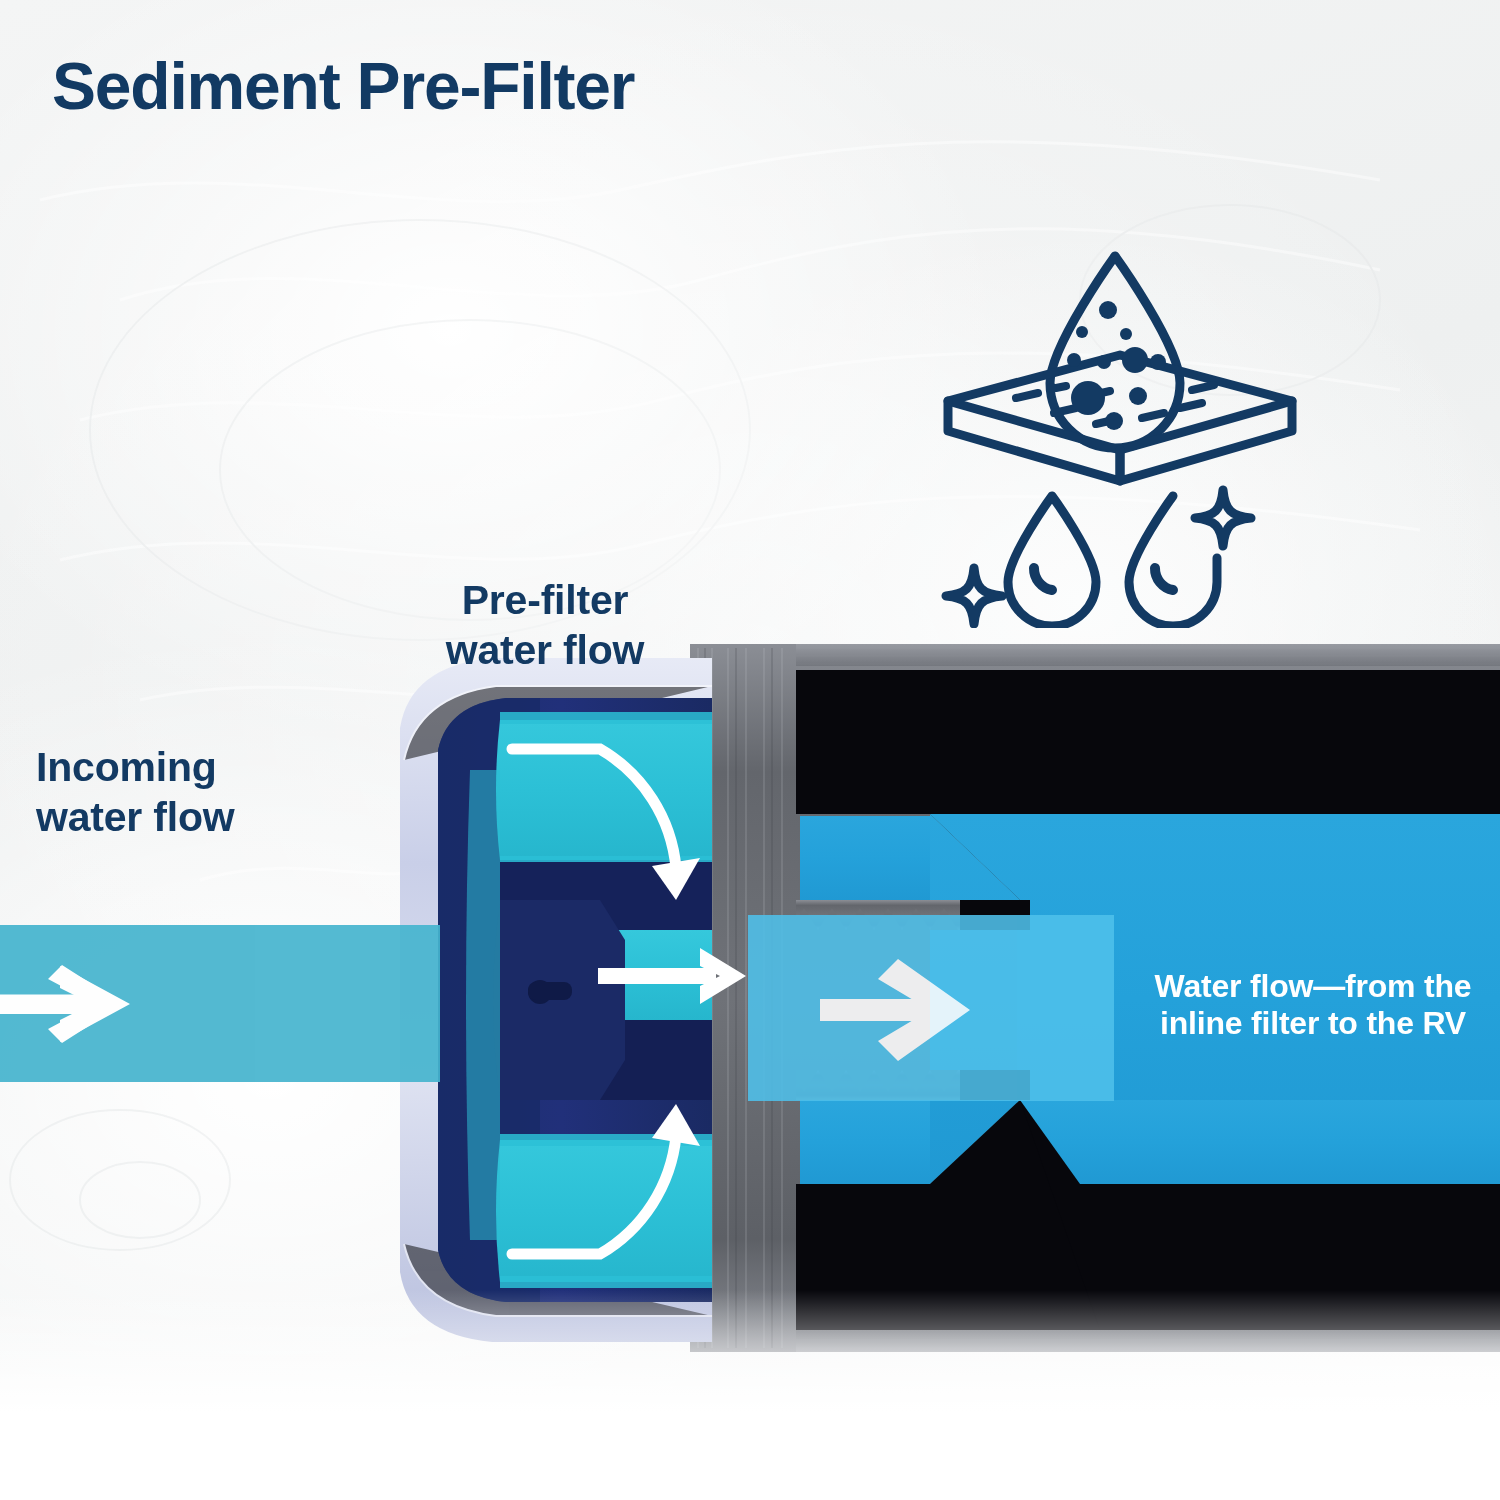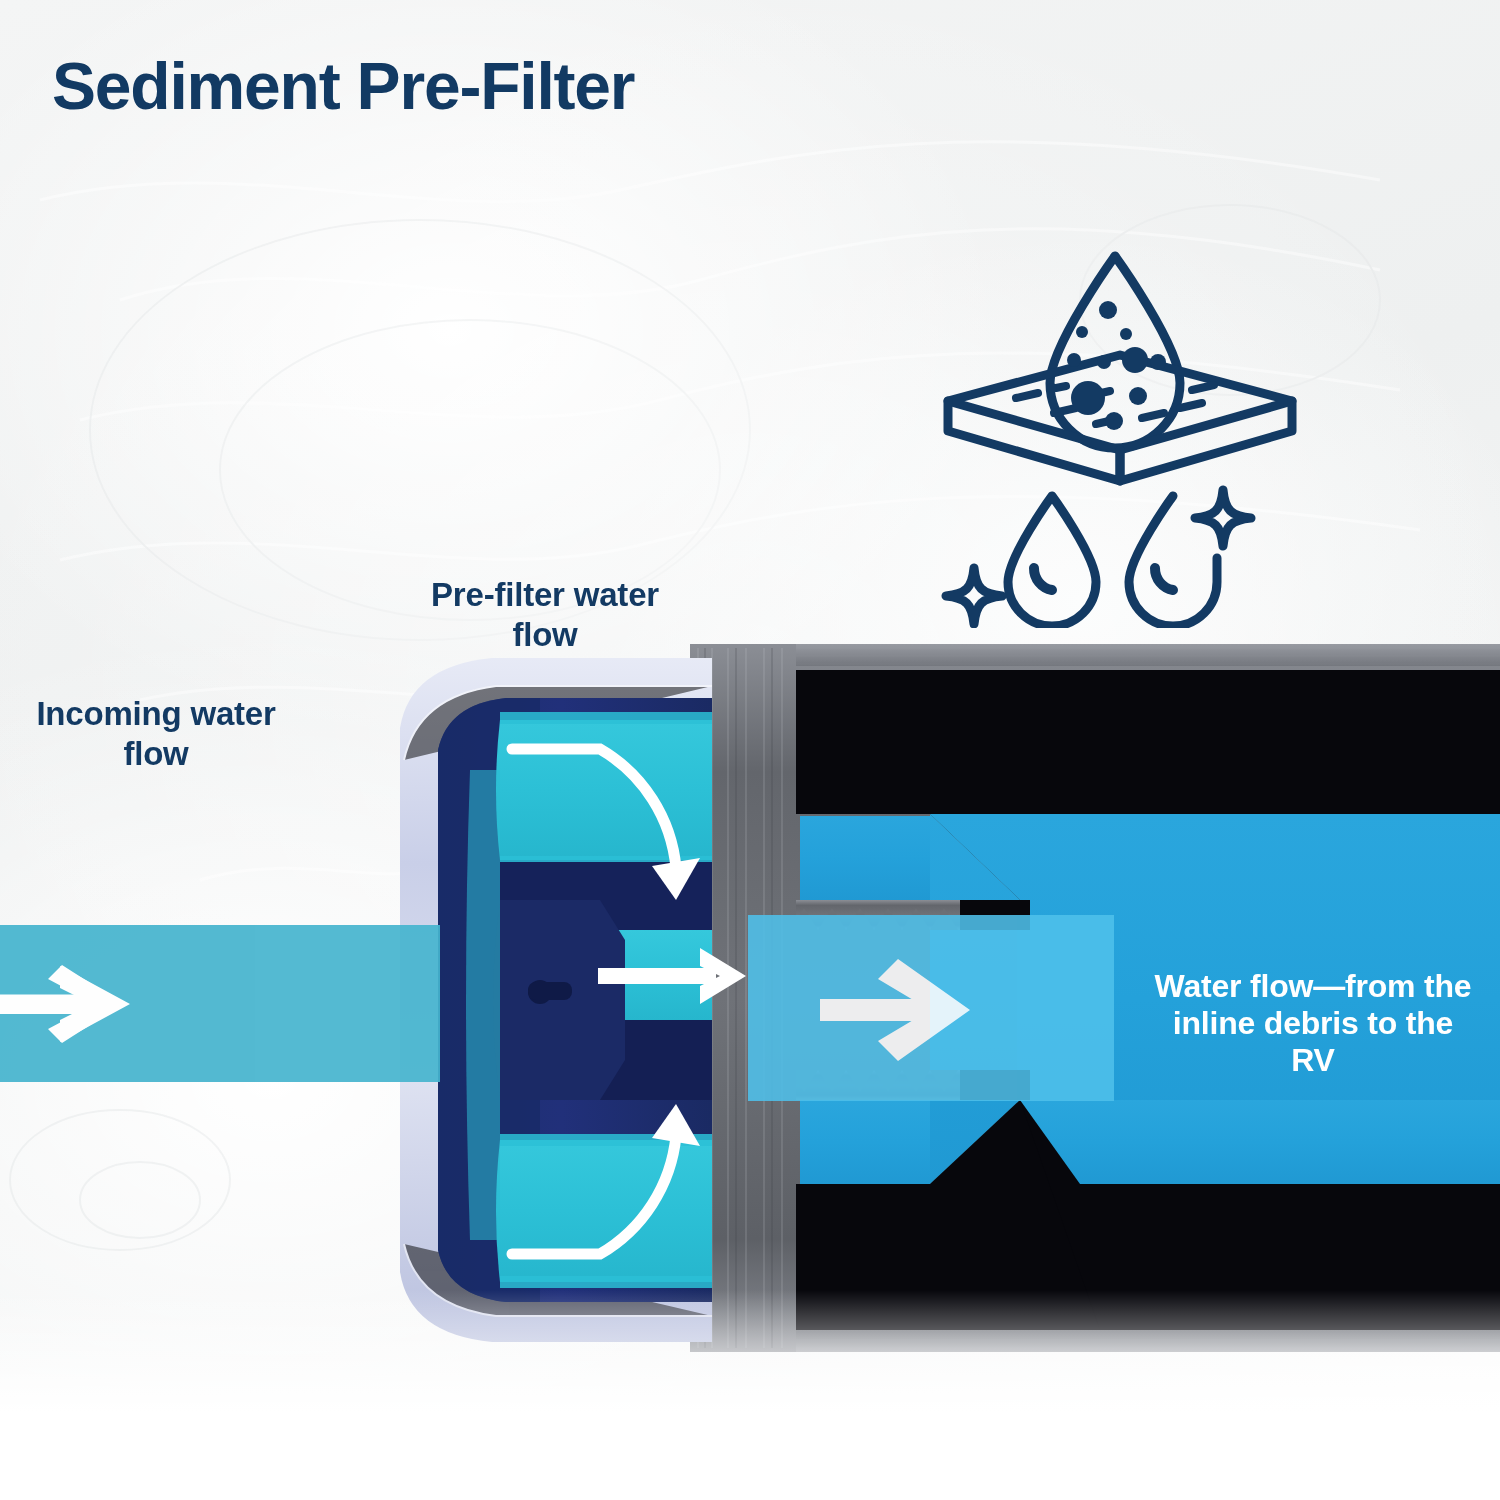--- a/index.html
+++ b/index.html
@@ -55,28 +55,28 @@
     left: 52px;
     top: 185px;
     font-size: 37px;
     font-weight: normal;
     color: #1b3f66;
     line-height: 1.42;
     max-width: 830px;
   }
   .callout {
     position: absolute;
-    font-size: 33px;
+    font-size: 41px;
     font-weight: bold;
     color: #133a63;
     line-height: 1.22;
     letter-spacing: -0.2px;
   }
   .callout-prefilter { left: 430px;  top: 575px; width: 230px; text-align: center; }
-  .callout-incoming  { left: 36px;   top: 694px; width: 240px; text-align: center; }
+  .callout-incoming  { left: 36px;   top: 742px; width: 240px; }
   .callout-outflow {
     position: absolute;
     left: 1148px;
     top: 968px;
     width: 330px;
     font-size: 32px;
     font-weight: bold;
     color: #ffffff;
     line-height: 1.16;
     text-align: center;
@@ -375,16 +375,16 @@
     <svg class="arrow-white" style="left:0; top:0; width:366px; height:186px;" viewBox="0 0 366 186">
       <g fill="#ffffff">
         <rect x="72" y="84" width="116" height="22"></rect>
         <path d="M150 44 L 222 95 L 150 146 L 130 126 L 182 95 L 130 64 Z"></path>
       </g>
     </svg>
   </div>
 
   <div class="callout callout-prefilter">Pre-filter water flow</div>
   <div class="callout callout-incoming">Incoming water flow</div>
-  <div class="callout-outflow">Water flow—from the inline debris to the RV</div>
+  <div class="callout-outflow">Water flow—from the inline filter to the RV</div>
 
   <div class="bg-white-bottom"></div>
 </div>
 
 </body></html>

